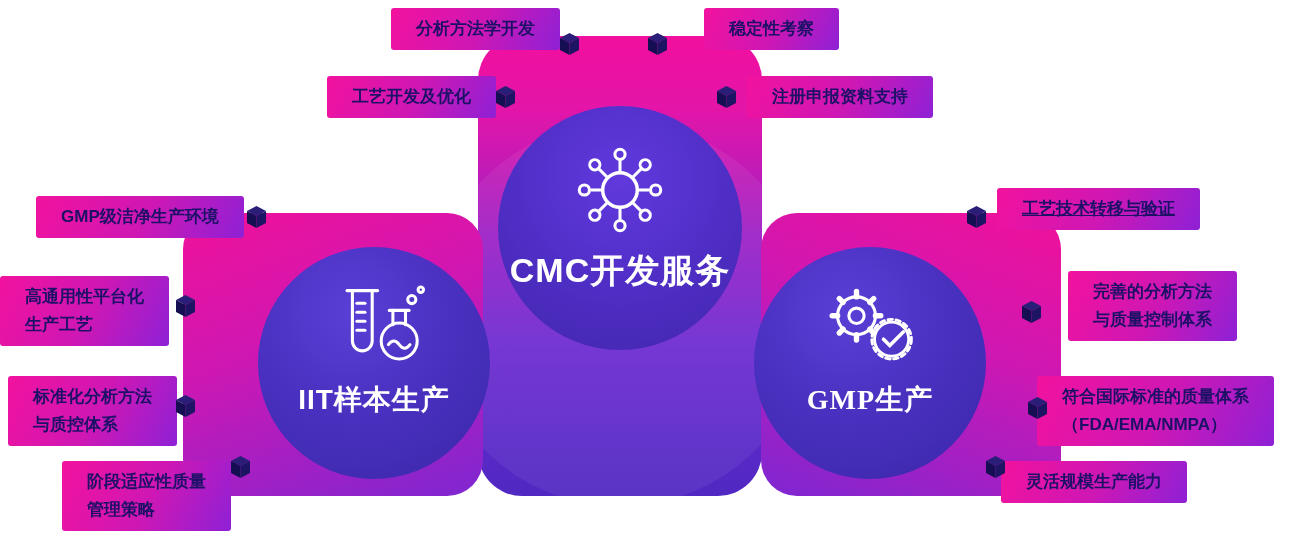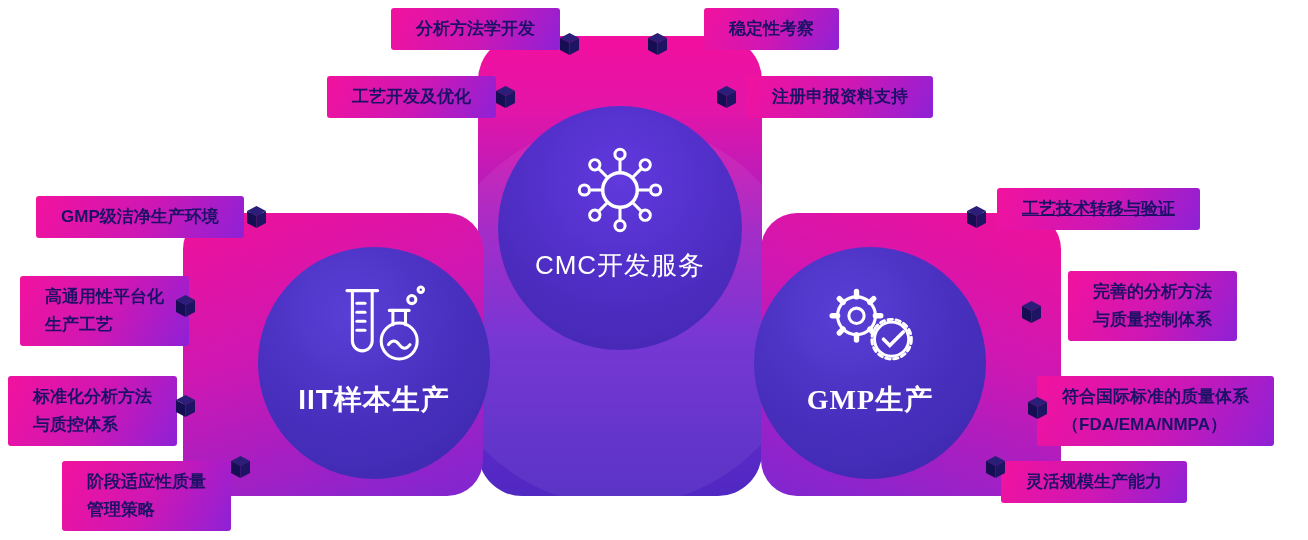--- a/index.html
+++ b/index.html
@@ -22,21 +22,21 @@
 
   
   .node, .hub { position:absolute; border-radius:50%; display:flex; flex-direction:column; align-items:center; z-index:4; }
   .node { width:232px; height:232px; top:247px; padding-top:28px;
     background:radial-gradient(circle at 40% 28%, #5a3fd6 0%, #4930bf 48%, #3b27aa 100%); }
   .node-left  { left:258px; }
   .node-right { left:754px;font-family:Liberation Serif, serif; }
   .hub { left:498px; top:106px; width:244px; height:244px; padding-top:28px;
     background:radial-gradient(circle at 50% 30%, #6139dd 0%, #4f2ec5 52%, #4226ad 100%); }
 
-  .hub-title  { color:#ffffff; font-size:26px; font-weight:400; letter-spacing:1px; margin-top:2px; white-space:nowrap; }
+  .hub-title  { color:#ffffff; font-size:34px; font-weight:700; letter-spacing:1px; margin-top:2px; white-space:nowrap; }
   .node-title { color:#ffffff; font-size:28px; font-weight:700; letter-spacing:1px; margin-top:10px; white-space:nowrap; }
 
   
   .chip { position:absolute; z-index:6; padding:7px 25px; border-radius:3px;
     background:linear-gradient(118deg,#f2129e 0%,#cf17b4 52%,#8e21d6 100%);
     color:#1c1166; font-weight:700; font-size:17px; line-height:28px; }
   .chip span { display:block; white-space:nowrap; }
 
   
   .cube { position:absolute; z-index:7; width:19px; height:22px; }
@@ -166,21 +166,21 @@
   <div class="chip" style="left:327px;top:76px;">
     <span>工艺开发及优化</span>
   </div>
   <div class="chip" style="left:36px;top:196px;">
     <span>GMP级洁净生产环境</span>
   </div>
 
   <div class="chip" style="left:747px;top:76px;">
     <span>注册申报资料支持</span>
   </div>
-  <div class="chip" style="left:20px;top:276px;">
+  <div class="chip" style="left:0;top:276px;">
     <span>高通用性平台化</span>
     <span>生产工艺</span>
   </div>
   <div class="chip" style="left:8px;top:376px;">
     <span>标准化分析方法</span>
     <span>与质控体系</span>
   </div>
   <div class="chip" style="left:62px;top:461px;">
     <span>阶段适应性质量</span>
     <span>管理策略</span>

